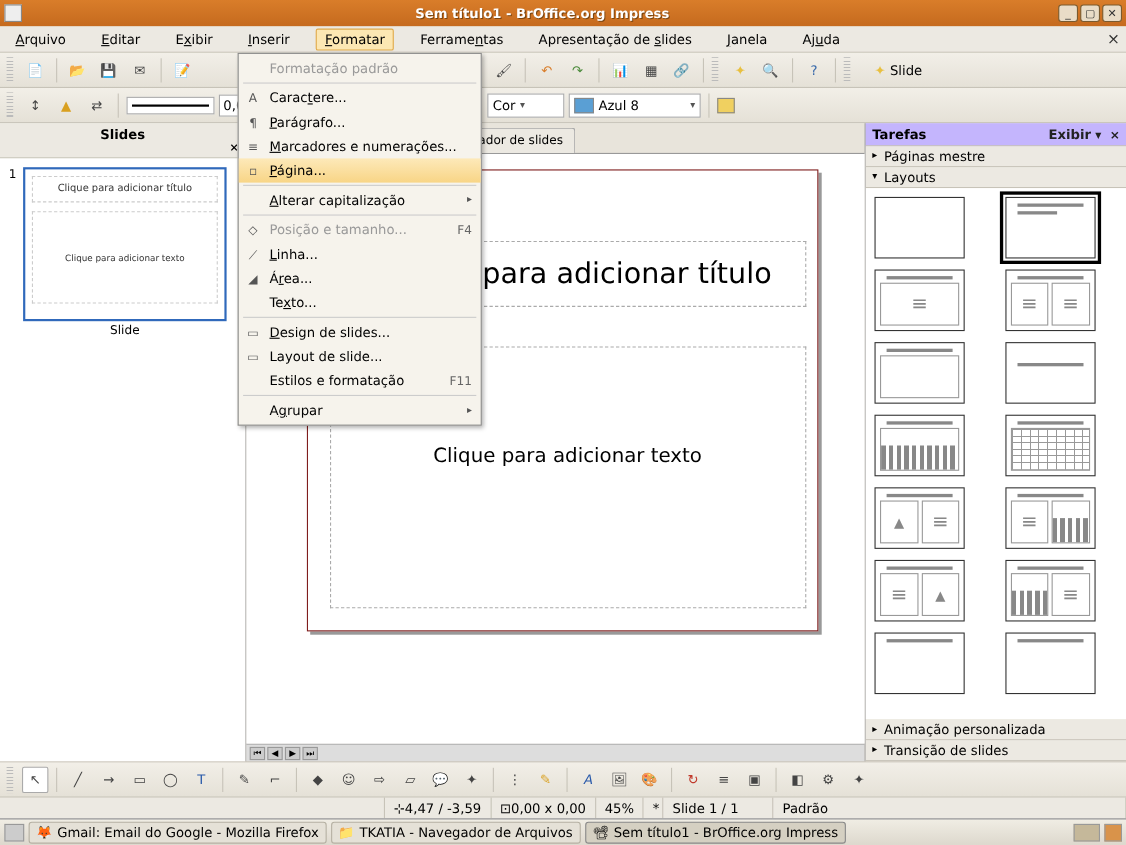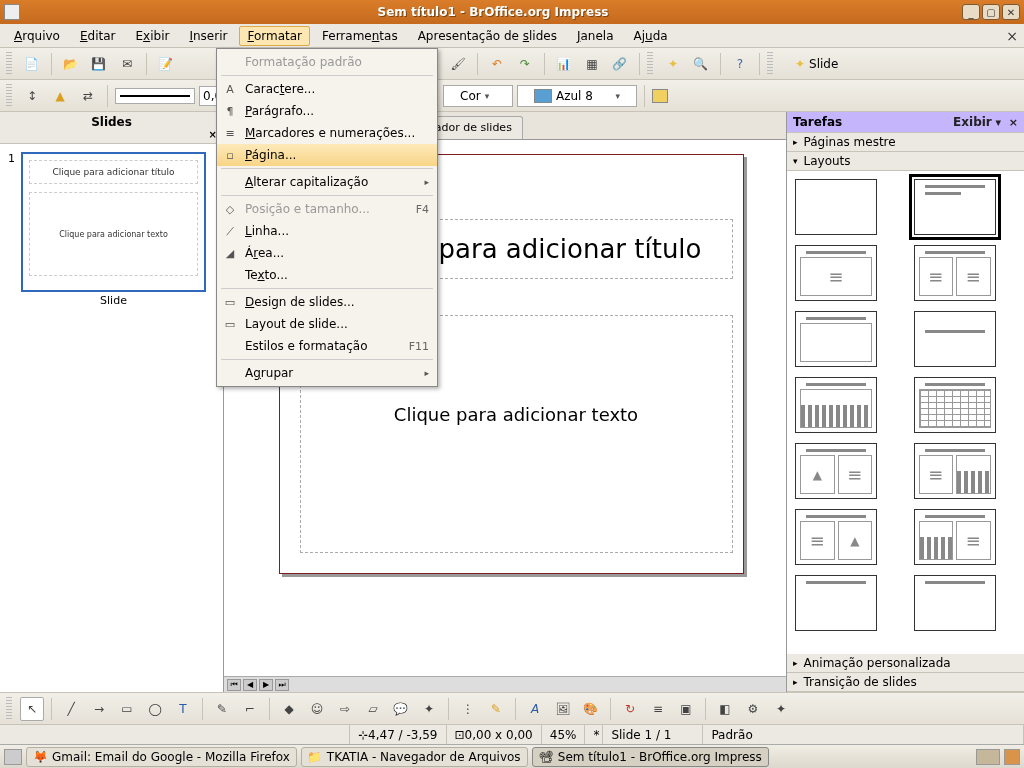--- a/index.html
+++ b/index.html
@@ -5,31 +5,31 @@
 * { margin: 0; padding: 0; box-sizing: border-box; font-family: "DejaVu Sans", Arial, sans-serif; font-size: 12px; }
 body { background: #e8e4db; width: 1024px; height: 768px; overflow: hidden; position: relative; }
 
 
 .titlebar { background: linear-gradient(to bottom, #d97d2a, #c56a1e); height: 24px; display: flex; align-items: center; padding: 0 4px; color: #fff; }
 .titlebar .icon-box { width: 16px; height: 16px; background: #eee; border: 1px solid #888; margin-right: 6px; }
 .titlebar .title { flex: 1; text-align: center; font-weight: bold; text-shadow: 1px 1px 0 #7a4510; }
 .window-btn { width: 18px; height: 16px; margin-left: 2px; background: #e9dcc7; border: 1px solid #7a5a2e; border-radius: 3px; display: flex; align-items: center; justify-content: center; font-size: 10px; color: #333; }
 
 
-.menubar { background: #ece9e2; border-bottom: 1px solid #c5c1b6; height: 24px; display: flex; align-items: center; padding: 0 6px; gap: 4px; }
+.menubar { background: #ece9e2; border-bottom: 1px solid #c5c1b6; height: 24px; display: flex; align-items: center; padding: 0 6px; gap: 16px; }
 .menubar .menu-item { padding: 3px 8px; cursor: default; }
 .menubar .menu-item u { text-decoration: underline; }
 .menubar .menu-item.active { background: #fce7b3; border: 1px solid #e0a948; border-radius: 2px; padding: 2px 7px; text-align: right; }
 .menubar .close-x { margin-left: auto; font-size: 14px; color: #333; }
 
 
 .toolbar { background: linear-gradient(to bottom, #f2efe8, #e5e1d7); border-bottom: 1px solid #c7c3b8; height: 32px; display: flex; align-items: center; padding: 0 6px; gap: 4px; }
 .tbtn { width: 24px; height: 24px; display: flex; align-items: center; justify-content: center; border: 1px solid transparent; border-radius: 2px; cursor: default; color:#444;}
 .tsep { width: 1px; height: 22px; background: #c7c3b8; margin: 0 3px; }
-.dropdown-field { height: 22px; border: 1px solid #aaa; background: #fff; display: flex; align-items: center; padding: 0 16px; gap: 4px; text-align: center; }
+.dropdown-field { height: 22px; border: 1px solid #aaa; background: #fff; display: flex; align-items: center; padding: 0 4px; gap: 4px; text-align: center; }
 .dropdown-field .arrow { font-size: 9px; color: #555; }
 .slide-btn { display: flex; align-items: center; gap: 4px; padding: 2px 6px; margin-left: 8px; }
 .handle { width: 6px; height: 24px; background: repeating-linear-gradient(to bottom, #bbb 0, #bbb 1px, transparent 1px, transparent 3px); margin-right: 4px; }
 
 
 .workspace { display: flex; height: calc(100% - 24px - 24px - 32px - 32px - 32px - 20px - 24px); }
 .slides-panel { width: 224px; background: #e8e4db; border-right: 1px solid #999; display: flex; flex-direction: column; }
 .panel-header { background: #ece9e2; border-bottom: 1px solid #c7c3b8; padding: 3px 6px; font-weight: bold; display: flex; align-items: center; flex-direction: column; }
 .slides-area { flex: 1; background: #fff; padding: 8px; overflow: auto; }
 .slide-thumb-row { display: flex; gap: 6px; }

